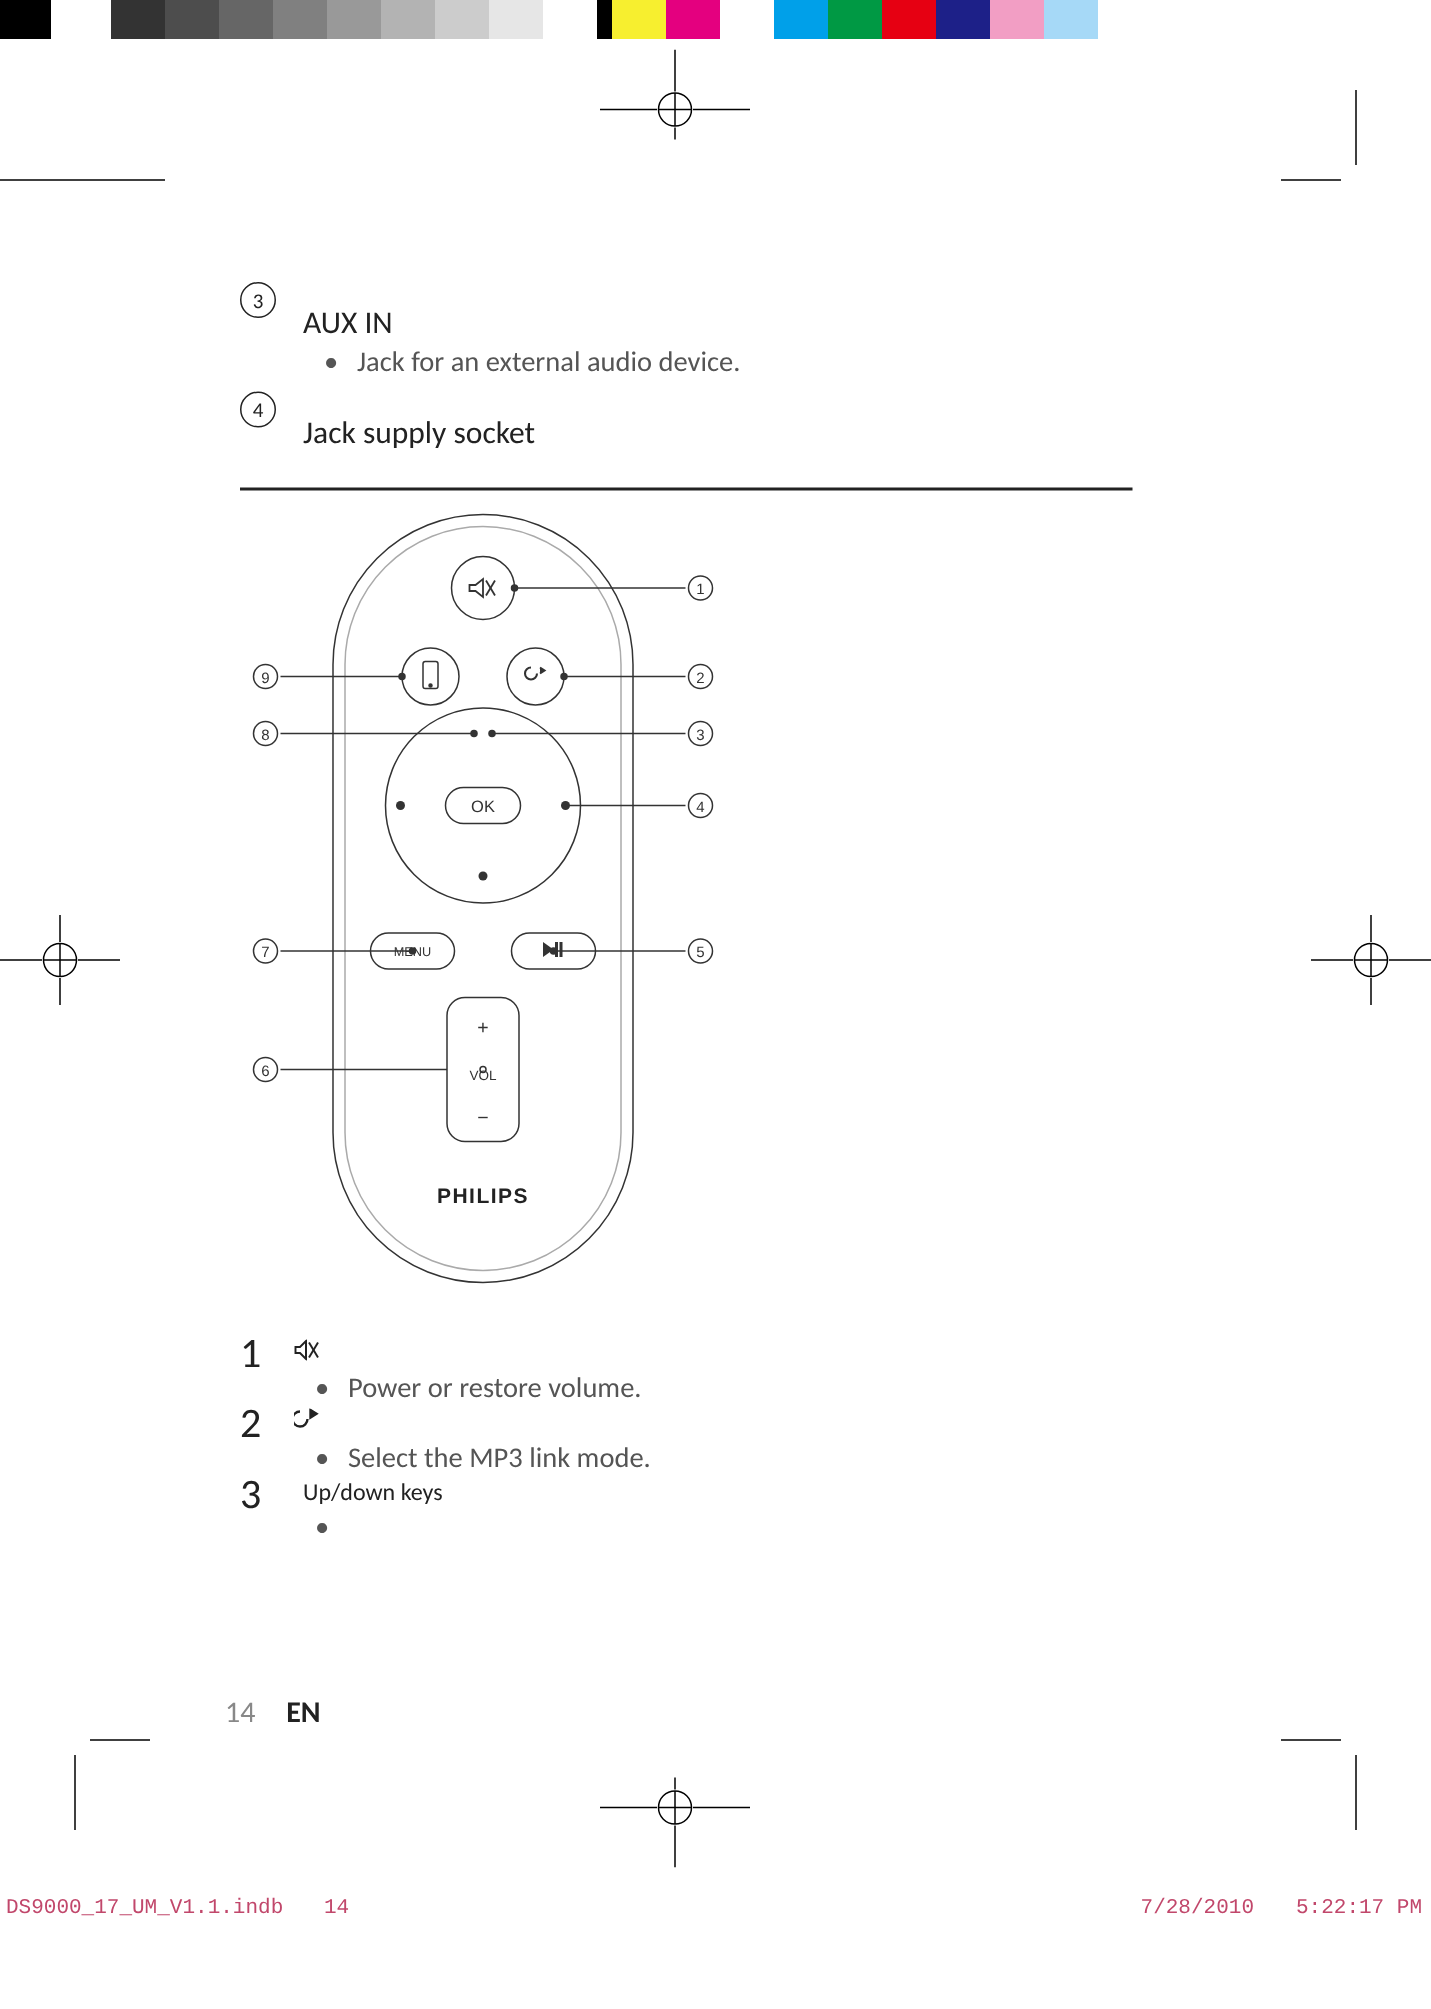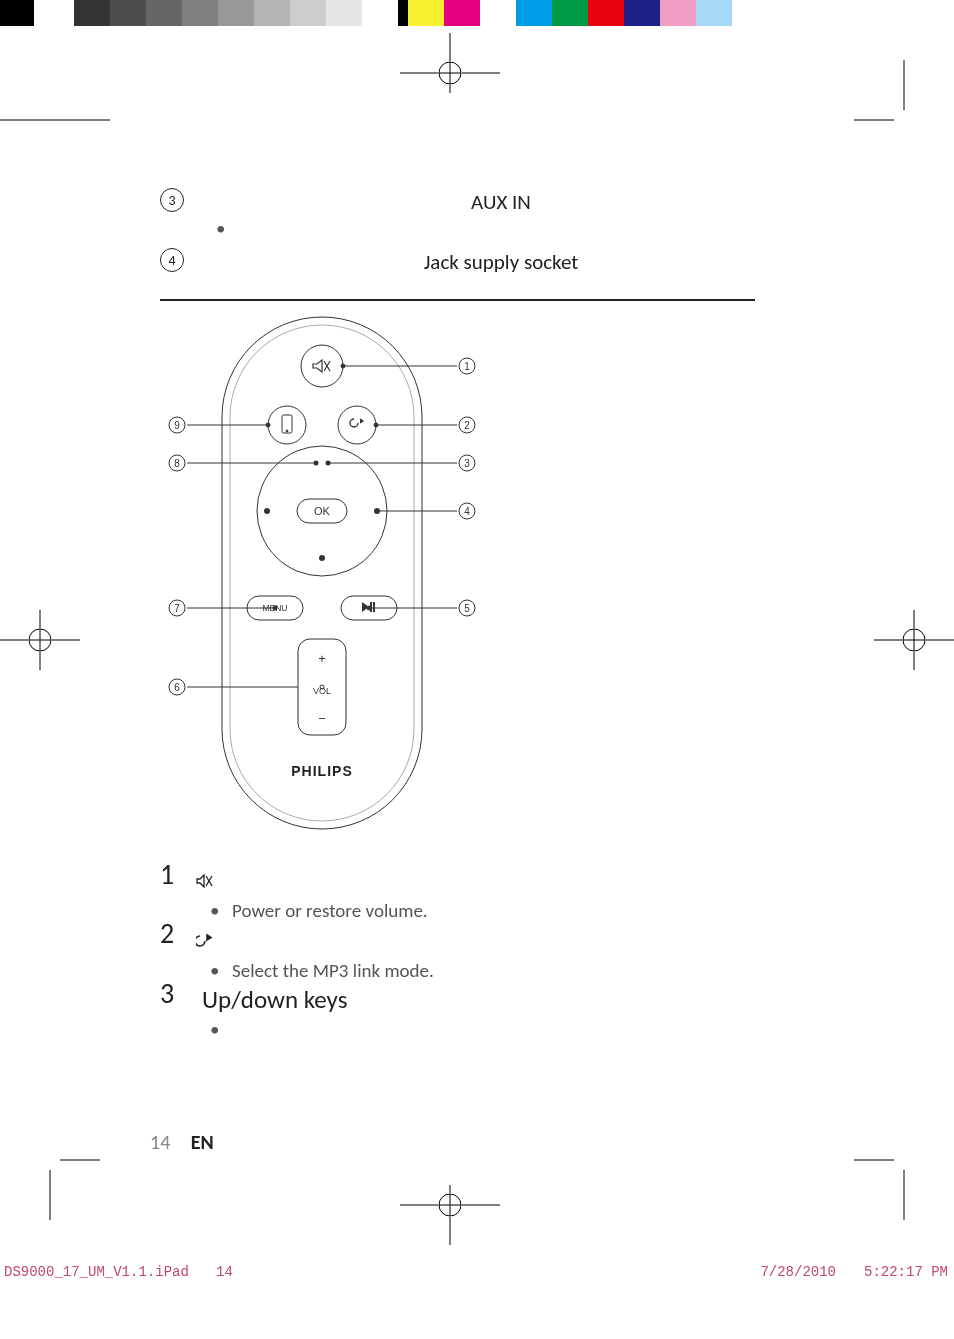--- a/index.html
+++ b/index.html
@@ -54,22 +54,21 @@
     align-items: center;
     justify-content: center;
     font-size: 14px;
     flex-shrink: 0;
     margin-right: 18px;
     margin-top: 2px;
   }
   .entry-body { flex: 1; }
   .entry-title {
     font-size: 21px;
-    margin: 3px 0 2px 0;
-    text-align: center;
+    margin: 16px 0 2px 0;
   }
   .bullet-row {
     display: flex;
     align-items: flex-start;
     font-size: 19px;
     color: #555;
     margin-left: 14px;
   }
   .bullet-row .dot {
     width: 22px;
@@ -99,21 +98,21 @@
     line-height: 1;
     margin-top: -2px;
   }
   .list-entry {
     display: flex;
     align-items: flex-start;
     margin-bottom: 0px;
   }
   .list-body { flex: 1; }
   .list-label {
-    font-size: 25px;
+    font-size: 16px;
     line-height: 1.45;
   }
   .icon-glyph {
     font-size: 16px;
     display: inline-block;
     vertical-align: middle;
   }
   .foot {
     position: absolute;
     left: 150px;
@@ -217,20 +216,21 @@
 </svg>
 
 <div class="page">
 
   <div class="num-entry">
     <span class="circ-num">3</span>
     <div class="entry-body">
       <div class="entry-title">AUX IN</div>
       <div class="bullet-row">
         <span class="dot">•</span>
+        <span>Jack for an external audio device.</span>
       </div>
     </div>
   </div>
 
   <div class="num-entry">
     <span class="circ-num">4</span>
     <div class="entry-body">
       <div class="entry-title">Jack supply socket</div>
     </div>
   </div>
@@ -376,17 +376,17 @@
   </div>
 
 </div>
 
 <div class="foot">
   <span class="foot-pg">14</span>
   <span class="foot-lang">EN</span>
 </div>
 
 <div class="indd">
-  <span class="name">DS9000_17_UM_V1.1.iPad</span>
+  <span class="name">DS9000_17_UM_V1.1.indb</span>
   <span class="pg">14</span>
   <span class="date">7/28/2010</span>
   <span class="time">5:22:17 PM</span>
 </div>
 
 </body></html>

